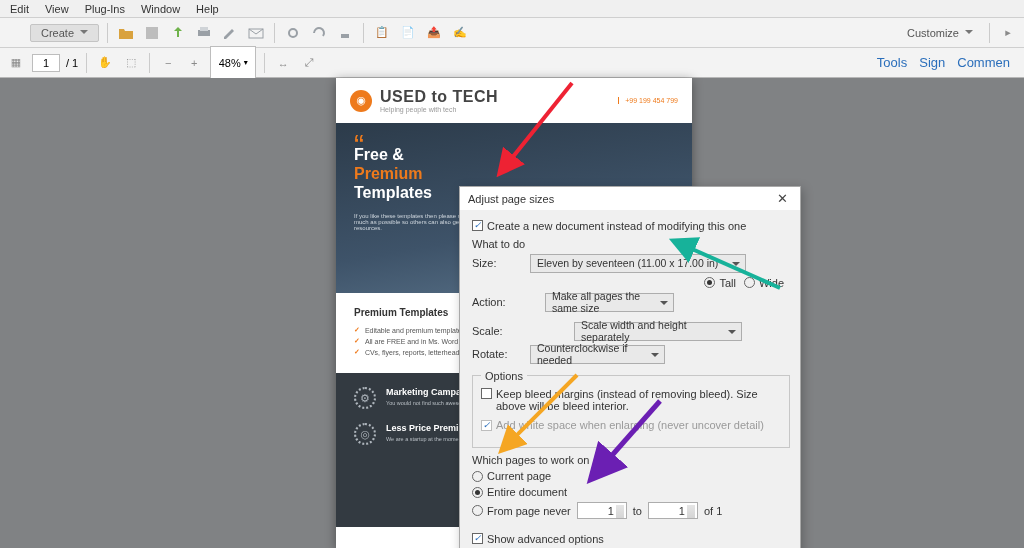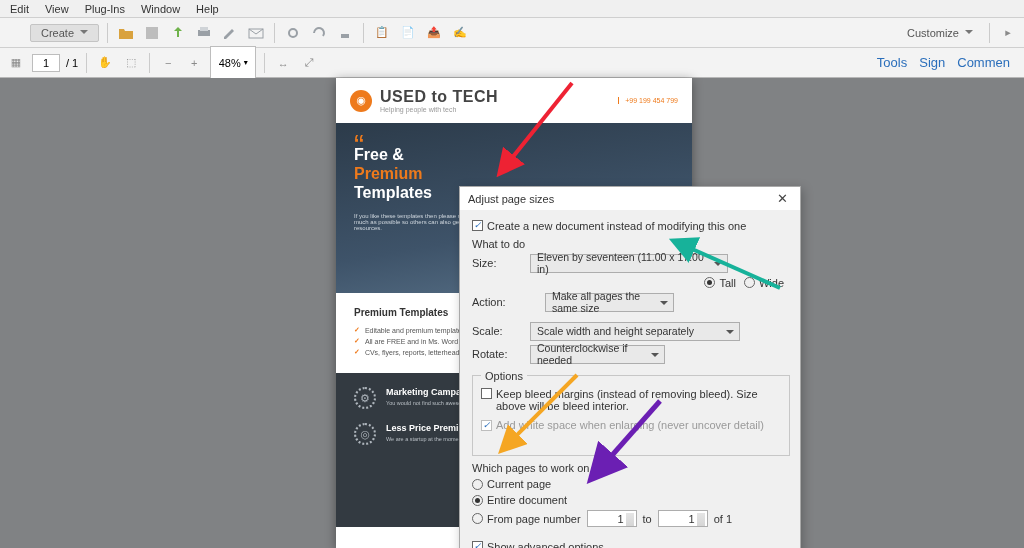--- a/index.html
+++ b/index.html
@@ -56,21 +56,21 @@
   .lbl { width:50px; color:#333; }
   .dropdown { flex:none; border:1px solid #adadad; background:#e9e9e9; height:19px; display:flex; align-items:center; padding:0 16px 0 6px; position:relative; font-size:10.5px; color:#333;}
   .dropdown::after { content:""; position:absolute; right:5px; top:7px; border:4px solid transparent; border-top-color:#555; }
   .radio, .chk { display:inline-flex; align-items:center; gap:4px; }
   .radio i { width:11px; height:11px; border:1px solid #666; border-radius:50%; display:inline-flex; align-items:center; justify-content:center;}
   .radio.sel i::after { content:""; width:5px; height:5px; background:#333; border-radius:50%; }
   .chk i { width:11px; height:11px; border:1px solid #666; background:#fff; display:inline-flex; align-items:center; justify-content:center; font-size:9px; line-height:1; color:#2a6ebb;}
   .chk.on i::after { content:"✓"; }
   .chk.dis { color:#9a9a9a; }
   .chk.dis i { border-color:#bdbdbd; }
-  fieldset { border:1px solid #c7c7c7; padding:6px 8px 24px 8px; margin:6px 0; }
+  fieldset { border:1px solid #c7c7c7; padding:6px 8px 16px 8px; margin:6px 0; }
   legend { padding:0 4px; color:#333; }
   .numbox { width:50px; height:17px; border:1px solid #adadad; background:#fff; display:inline-flex; align-items:center; justify-content:flex-end; padding:0 12px 0 4px; position:relative;}
   .numbox::after { content:""; position:absolute; right:2px; top:2px; width:8px; height:13px; background:linear-gradient(#e5e5e5,#d5d5d5); }
   .btnbar { display:flex; justify-content:center; gap:36px; margin-top:10px; }
   .winbtn { width:70px; height:21px; border:1px solid #a9a9a9; background:#e9e9e9; display:flex; align-items:center; justify-content:center; }
   .winbtn.primary { border:1px solid #2a8dd4; box-shadow:0 0 0 1px #7ec1ee inset; }
 
   
   .arrow { position:absolute; pointer-events:none; }
 </style>
@@ -234,39 +234,39 @@
     </div>
     <div class="dbody">
       <label class="chk on">
           <i></i>
           <span>Create a new document instead of modifying this one</span>
         </label>
       <div style="margin-top:6px;">What to do</div>
 
       <div class="row">
         <span class="lbl">Size:</span>
-        <div class="dropdown" style="width:198px;">Eleven by seventeen (11.00 x 17.00 in)</div>
+        <div class="dropdown" style="width:216px;">Eleven by seventeen (11.00 x 17.00 in)</div>
       </div>
       <div class="row" style="justify-content:flex-end; gap:8px; padding-right:6px;">
         <label class="radio sel">
             <i></i>
             <span>Tall</span>
           </label>
         <label class="radio">
             <i></i>
             <span>Wide</span>
           </label>
       </div>
       <div class="row">
         <span class="lbl">Action:</span>
         <div class="dropdown" style="width:129px;margin-left:15px;">Make all pages the same size</div>
       </div>
       <div class="row" style="margin-top:10px;">
         <span class="lbl">Scale:</span>
-        <div class="dropdown" style="width:210px;">Scale width and height separately</div>
+        <div class="dropdown" style="width:168px;margin-left:44px;">Scale width and height separately</div>
       </div>
       <div class="row">
         <span class="lbl">Rotate:</span>
         <div class="dropdown" style="width:135px;">Counterclockwise if needed</div>
       </div>
 
       <fieldset>
         <legend>Options</legend>
         <label class="chk" style="align-items:flex-start;">
             <i></i>
@@ -288,21 +288,21 @@
         </div>
       <div class="row">
           <label class="radio sel">
             <i></i>
             <span>Entire document</span>
           </label>
         </div>
       <div class="row" style="gap:6px;">
         <label class="radio">
             <i></i>
-            <span>From page number</span>
+            <span>From page never</span>
           </label>
         <div class="numbox">1</div>
         <span>to</span>
         <div class="numbox">1</div>
         <span>of 1</span>
       </div>
 
       <div style="height:8px;"></div>
       <label class="chk on">
           <i></i>

